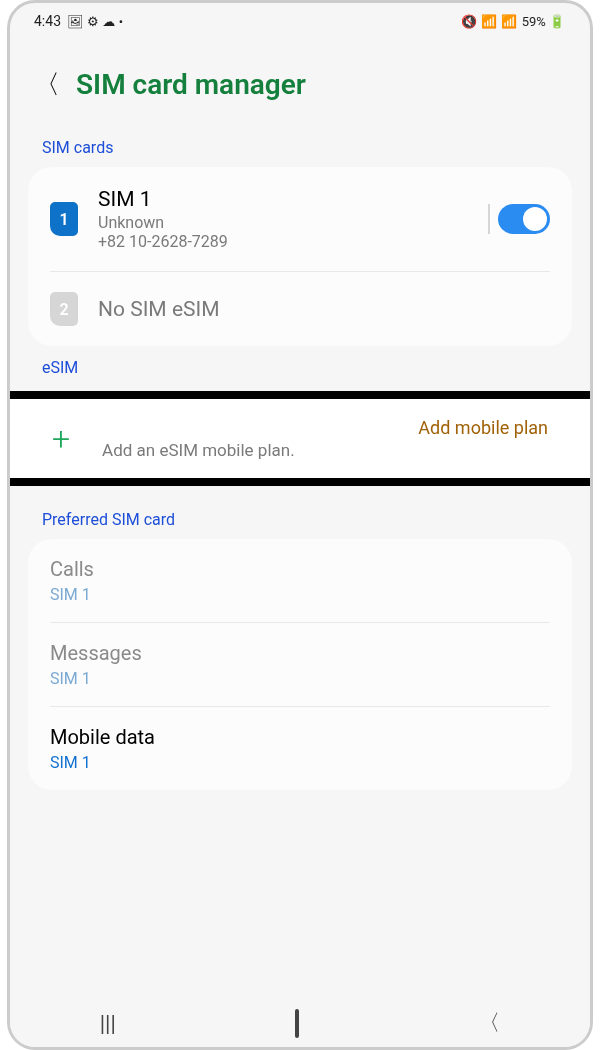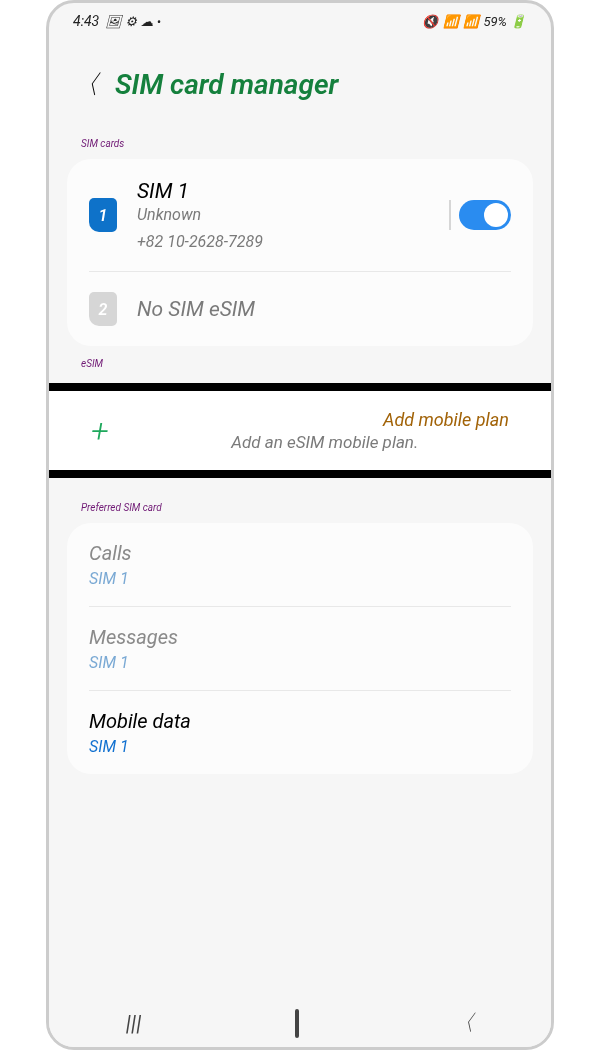--- a/index.html
+++ b/index.html
@@ -1,49 +1,49 @@
 <!DOCTYPE html>
 <html><head>
   <meta charset="utf-8">
   <style>
     * { margin: 0; padding: 0; box-sizing: border-box; font-family: -apple-system, BlinkMacSystemFont, 'Segoe UI', Roboto, sans-serif; }
     body { background: #fff; display: flex; justify-content: center; }
-    .phone-frame { width: 508px; height: 1050px; background: #f6f6f6; border: 3px solid #ccc; border-radius: 28px; overflow: hidden; position: relative; font-style: italic; }
+    .phone-frame { width: 586px; height: 1050px; background: #f6f6f6; border: 3px solid #ccc; border-radius: 28px; overflow: hidden; position: relative; }
     .status-bar { height: 36px; display: flex; justify-content: space-between; align-items: center; padding: 0 24px; font-size: 14px; color: #222; }
     .status-left { display: flex; align-items: center; gap: 6px; }
     .status-right { display: flex; align-items: center; gap: 4px; font-size: 13px; }
     .status-icons span { font-size: 13px; }
     .header { display: flex; align-items: center; gap: 16px; padding: 28px 24px 24px 24px; }
     .back-icon { font-size: 26px; color: #000; font-weight: 300; }
     .header-title { font-size: 28px; font-weight: 600; color: #15803d; }
-    .section-label { font-size: 10px; color: #701a75; padding: 12px 32px 10px 32px; }
+    .section-label { font-size: 16px; color: #1d4ed8; padding: 12px 32px 10px 32px; }
     .card { background: #fcfcfc; margin: 0 18px; border-radius: 24px; overflow: hidden; }
     .sim-row { display: flex; align-items: center; padding: 20px 22px; gap: 20px; }
     .sim-chip { width: 28px; height: 34px; border-radius: 5px 5px 5px 10px; display: flex; align-items: center; justify-content: center; font-size: 16px; font-weight: 600; color: #fff; flex-shrink: 0; }
     .sim-chip.active { background: #0e72c9; }
     .sim-chip.inactive { background: #d6d6d6; }
     .sim-info { flex: 1; }
     .sim-name { font-size: 21px; color: #000; }
     .sim-status { font-size: 16px; color: #7a7a7a; margin-top: 2px; }
-    .sim-phone { font-size: 16px; color: #7a7a7a; margin-top: 8px; }
+    .sim-phone { font-size: 16px; color: #7a7a7a; margin-top: 0; }
     .sim-none { font-size: 21px; color: #7a7a7a; }
     .divider { height: 1px; background: #e8e8e8; margin: 0 22px; }
     .toggle { width: 52px; height: 30px; border-radius: 15px; position: relative; flex-shrink: 0; }
     .toggle.on { background: #2a8cf0; }
     .toggle.off { background: #d6d6d6; }
     .toggle-track-bar { width: 2px; height: 30px; background: #d6d6d6; position: absolute; left: -10px; }
     .toggle-knob { width: 24px; height: 24px; border-radius: 50%; background: #fff; position: absolute; top: 3px; }
     .toggle.on .toggle-knob { right: 3px; }
     .toggle.off .toggle-knob { left: 3px; background: #f2f2f2; }
     .highlight-wrapper { background: #000; padding: 8px 0; margin: 4px 0 12px 0; }
     .highlight-card { background: #fff; margin: 0; padding: 18px 42px; display: flex; align-items: center; gap: 32px; }
     .plus-icon { font-size: 32px; color: #1ea85c; font-weight: 300; }
     .add-info { flex: 1; }
     .add-title { font-size: 18px; color: #a16207; text-align: right; }
-    .add-sub { font-size: 17px; color: #7a7a7a; margin-top: 2px; text-align: center; }
+    .add-sub { font-size: 17px; color: #7a7a7a; margin-top: 2px; }
     .pref-row { padding: 18px 22px; }
     .pref-label { font-size: 20px; color: #000; }
     .pref-label.muted { color: #8a8a8a; }
     .pref-value { font-size: 16px; margin-top: 4px; }
     .pref-value.blue-muted { color: #7aa9d4; }
     .pref-value.blue { color: #1271d0; }
     .auto-row { display: flex; align-items: center; justify-content: space-between; padding: 22px 22px; }
     .auto-label { font-size: 20px; color: #a6a6a6; }
     .nav-bar { position: absolute; bottom: 0; left: 0; right: 0; height: 48px; display: flex; justify-content: space-around; align-items: center; background: #f6f6f6; }
     .nav-item { font-size: 22px; color: #444; }

